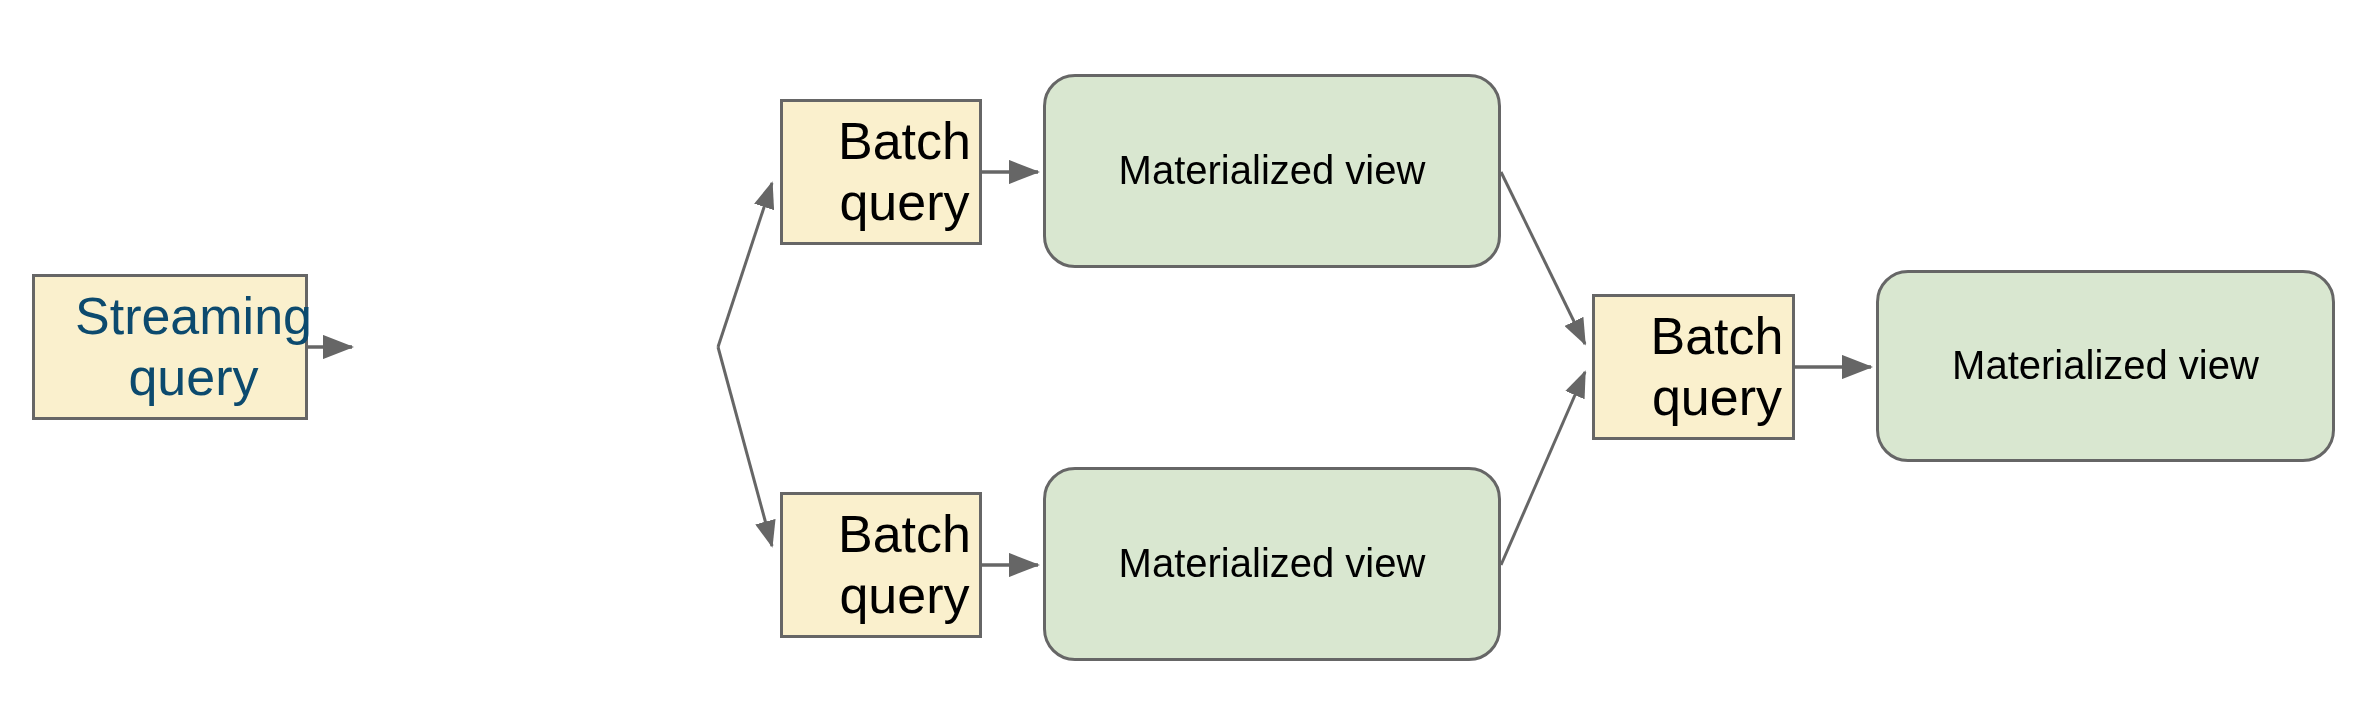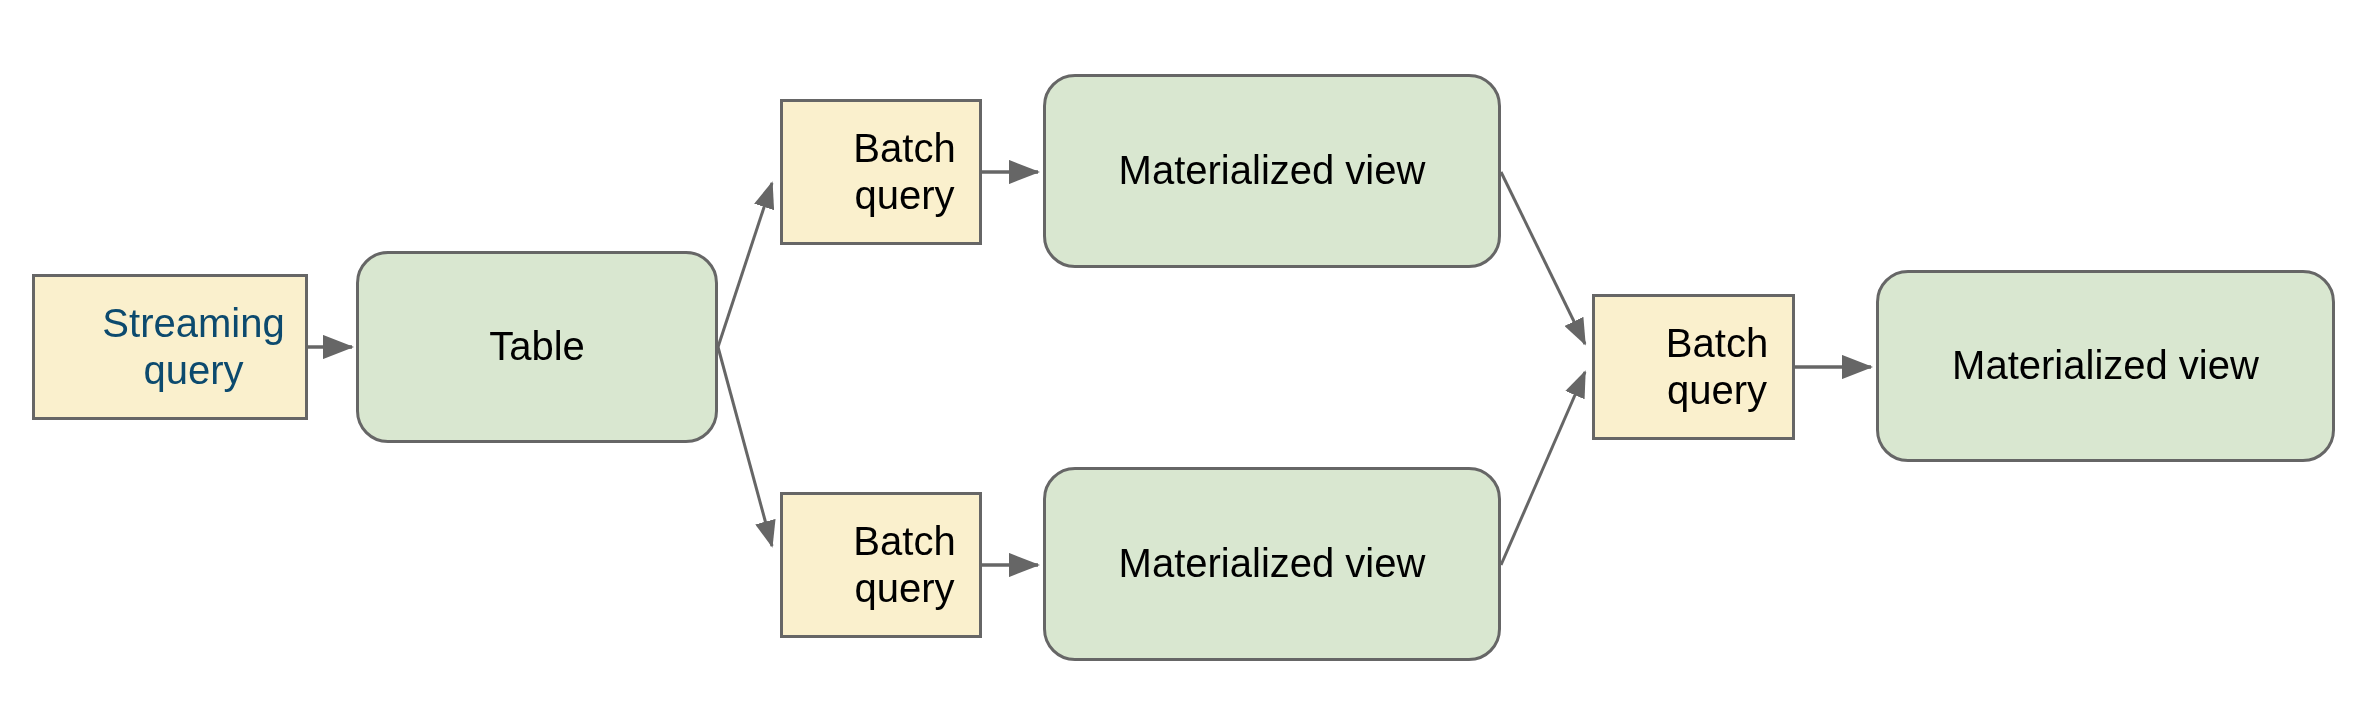--- a/index.html
+++ b/index.html
@@ -35,21 +35,21 @@
     text-align: center;
     color: #000000;
     line-height: 1.18;
     white-space: pre-line;
     border: 3px solid #666666;
     z-index: 2;
   }
   .node.proc {
     background: #FAF0CD;
     border-radius: 0;
-    font-size: 40px;
+    font-size: 52px;
     padding-left: 47px;
   }
   .node.store {
     background: #D9E7D0;
     border-radius: 32px;
     font-size: 40px;
   }
 </style>
 </head>
 <body>
@@ -69,21 +69,20 @@
         <polyline points="982,172 1038,172" fill="none" stroke="#666666" stroke-width="3.5" stroke-linejoin="round" marker-end="url(#arrowhead)"></polyline>
         <polyline points="982,565 1038,565" fill="none" stroke="#666666" stroke-width="3.5" stroke-linejoin="round" marker-end="url(#arrowhead)"></polyline>
         <polyline points="1501,172 1585,344" fill="none" stroke="#666666" stroke-width="3" stroke-linejoin="round" marker-end="url(#arrowhead)"></polyline>
         <polyline points="1501,565 1585,372" fill="none" stroke="#666666" stroke-width="3" stroke-linejoin="round" marker-end="url(#arrowhead)"></polyline>
         <polyline points="1795,367 1871,367" fill="none" stroke="#666666" stroke-width="3.5" stroke-linejoin="round" marker-end="url(#arrowhead)"></polyline>
       </g>
   </svg>
 
   <div class="node proc" style="left: 32px; top: 274px; width: 276px; height: 146px; background: rgb(250, 240, 205); border-color: rgb(102, 102, 102); color: #0c4a6e; border-radius: 0px;">Streaming
 query</div>
-  <div class="node store" style="left: 356px; top: 251px; width: 362px; height: 192px; background: rgb(217, 231, 208); border-color: rgb(102, 102, 102); color: rgb(0, 0, 0);">Table</div>
   <div class="node proc" style="left: 780px; top: 99px; width: 202px; height: 146px; background: rgb(250, 240, 205); border-color: rgb(102, 102, 102); color: rgb(0, 0, 0); border-radius: 0px;">Batch
 query</div>
   <div class="node store" style="left: 1043px; top: 74px; width: 458px; height: 194px; background: rgb(217, 231, 208); border-color: rgb(102, 102, 102); color: rgb(0, 0, 0);">Materialized view</div>
   <div class="node proc" style="left: 780px; top: 492px; width: 202px; height: 146px; background: rgb(250, 240, 205); border-color: rgb(102, 102, 102); color: rgb(0, 0, 0); border-radius: 0px;">Batch
 query</div>
   <div class="node store" style="left: 1043px; top: 467px; width: 458px; height: 194px; background: rgb(217, 231, 208); border-color: rgb(102, 102, 102); color: rgb(0, 0, 0);">Materialized view</div>
   <div class="node proc" style="left: 1592px; top: 294px; width: 203px; height: 146px; background: rgb(250, 240, 205); border-color: rgb(102, 102, 102); color: rgb(0, 0, 0); border-radius: 0px;">Batch
 query</div>
   <div class="node store" style="left: 1876px; top: 270px; width: 459px; height: 192px; background: rgb(217, 231, 208); border-color: rgb(102, 102, 102); color: rgb(0, 0, 0);">Materialized view</div>
 

